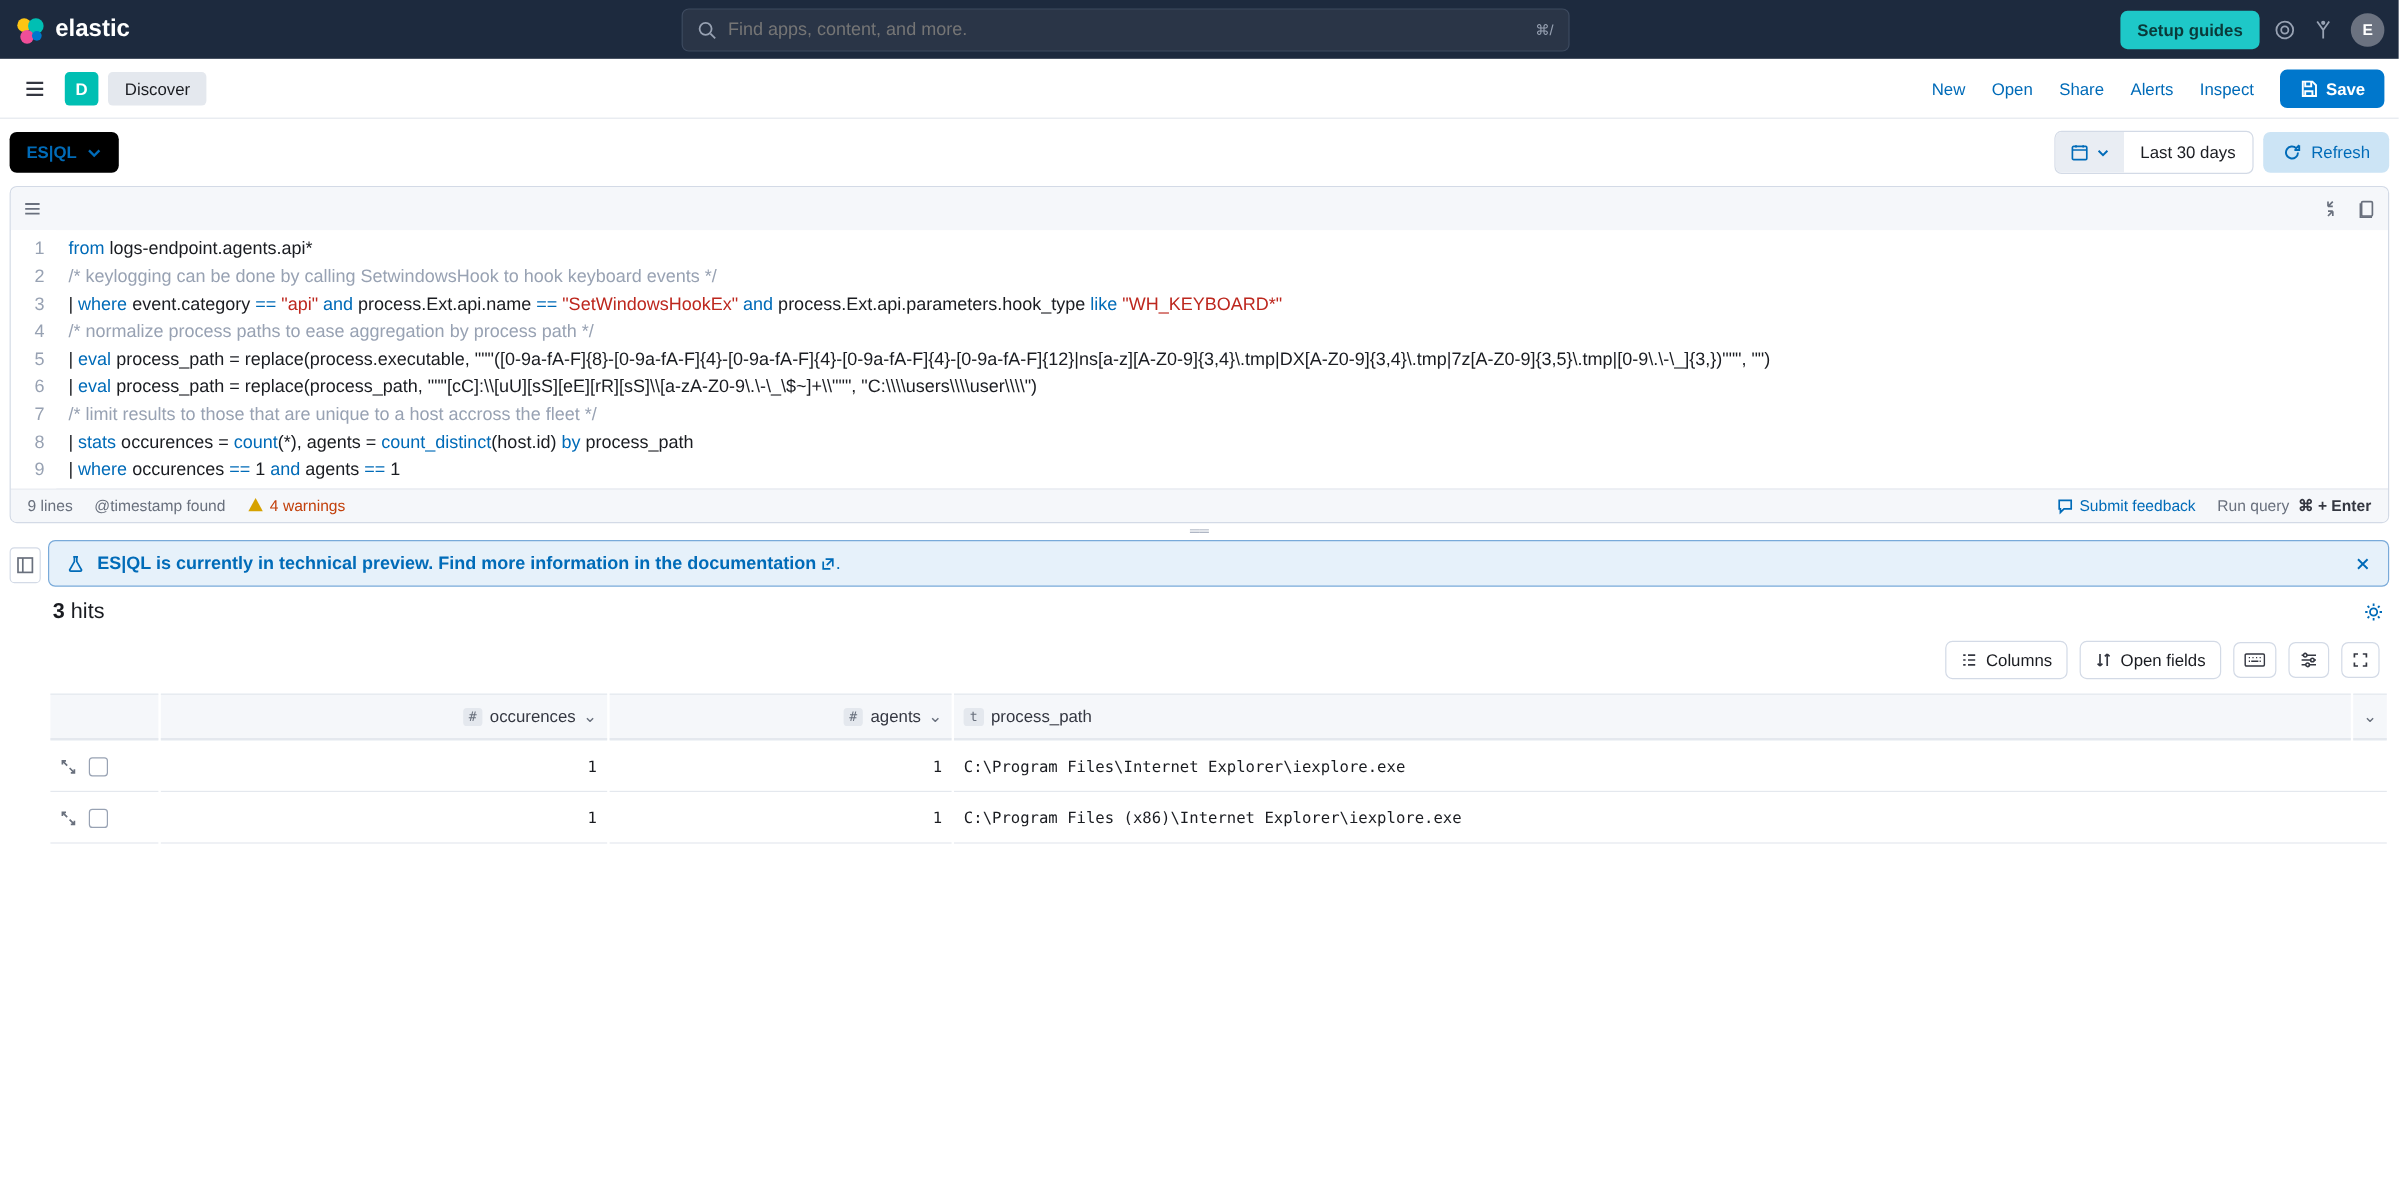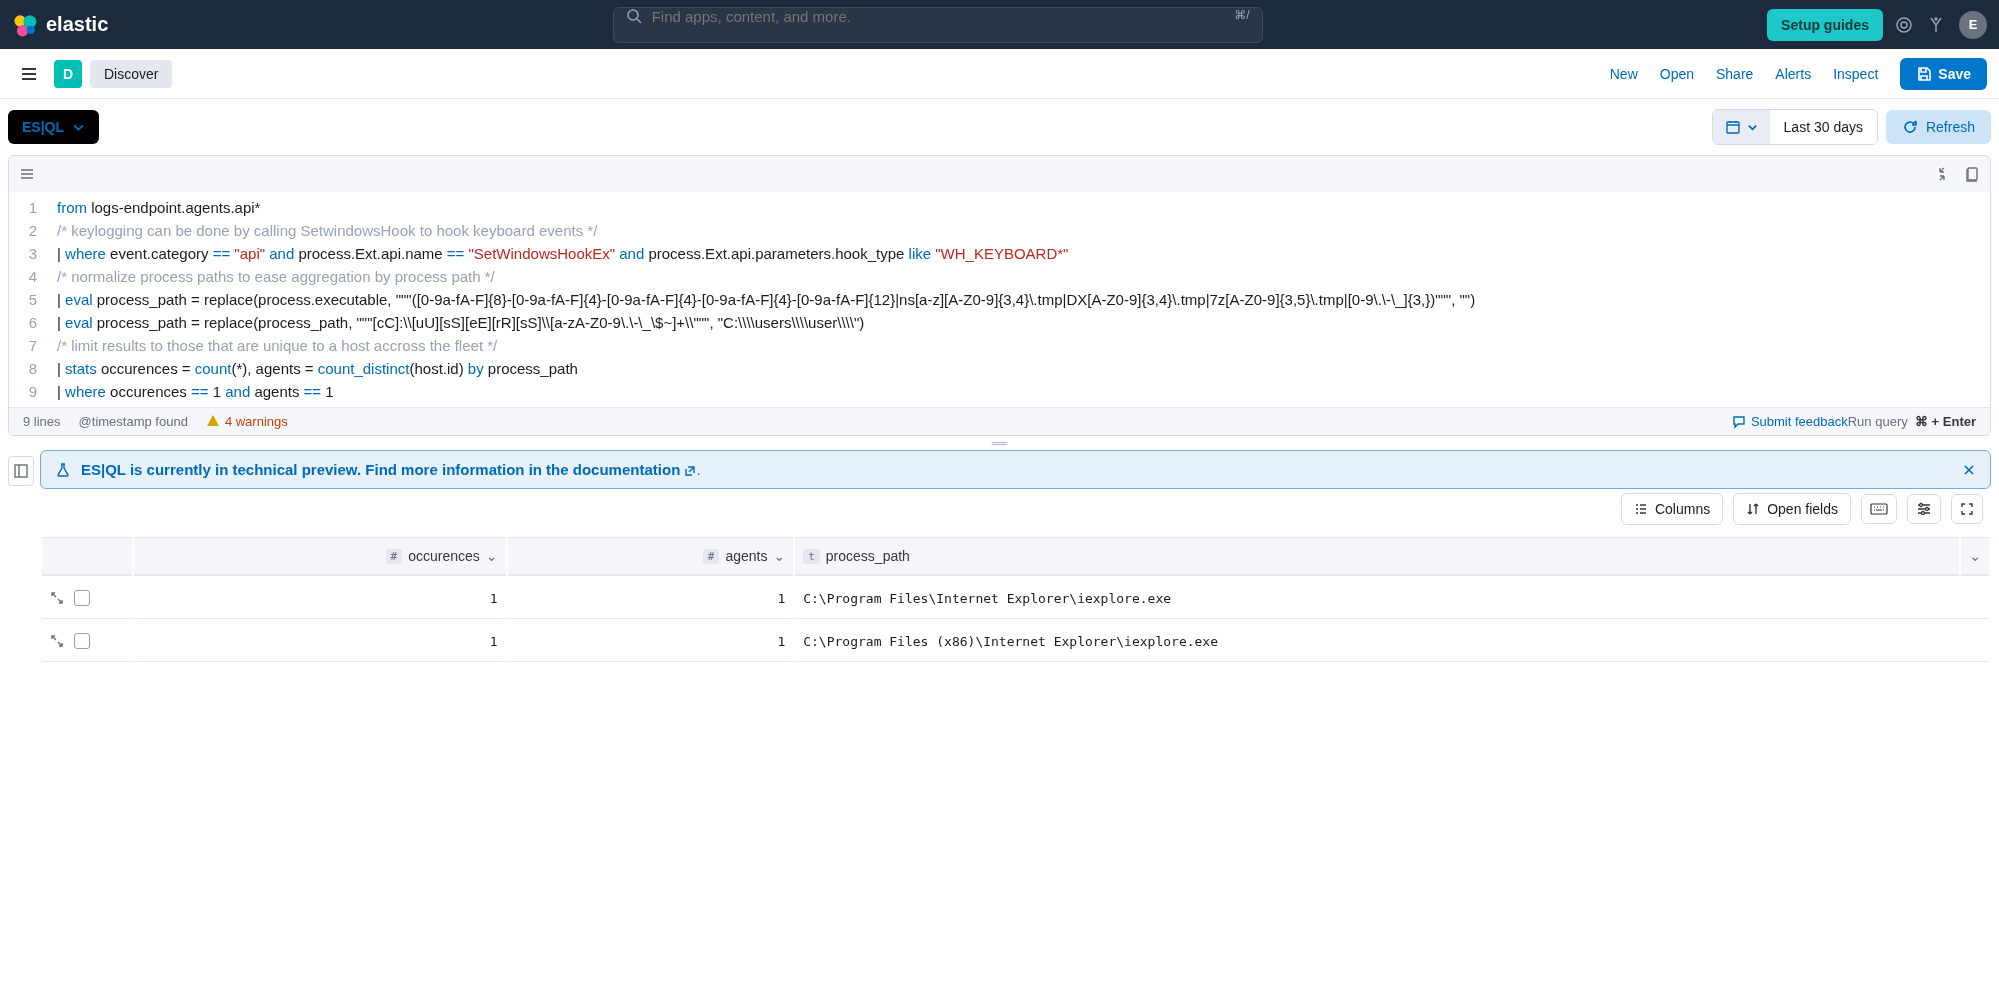--- a/index.html
+++ b/index.html
@@ -1,21 +1,21 @@
 <!DOCTYPE html>
 <html><head>
 <meta charset="utf-8">
 <style>
 *{margin:0;padding:0;box-sizing:border-box;font-family:-apple-system,BlinkMacSystemFont,"Segoe UI",Helvetica,Arial,sans-serif}
 body{background:#fff;font-size:14px;color:#1a1c21}
 .top-bar{background:#1d2a3e;height:49px;display:flex;align-items:center;padding:0 12px;gap:12px}
 .logo{display:flex;align-items:center;gap:8px;color:#fff;font-size:20px;font-weight:600}
 .logo-mark{width:26px;height:26px;position:relative}
 .search-wrap{flex:1;display:flex;justify-content:center}
-.search-box{background:#2a3547;border:1px solid #3d4a5f;border-radius:6px;height:36px;width:650px;display:flex;align-items:flex-start;padding:0 12px;gap:10px;color:#98a2b3}
+.search-box{background:#2a3547;border:1px solid #3d4a5f;border-radius:6px;height:36px;width:740px;display:flex;align-items:center;padding:0 12px;gap:10px;color:#98a2b3}
 .search-box input{background:transparent;border:none;outline:none;color:#98a2b3;flex:1;font-size:15px}
 .kbd-hint{font-size:12px;color:#98a2b3}
 .setup-btn{background:#1ec8c8;color:#0a3a3a;padding:8px 14px;border-radius:6px;font-weight:600;border:none;font-size:14px;cursor:pointer}
 .top-icons{display:flex;gap:14px;align-items:center}
 .top-icon{color:#98a2b3;cursor:pointer}
 .avatar{width:28px;height:28px;border-radius:50%;background:#6b7280;color:#fff;display:flex;align-items:center;justify-content:center;font-size:13px;font-weight:600}
 .sub-bar{height:50px;display:flex;align-items:center;padding:0 12px;gap:8px;border-bottom:1px solid #e4e8ee}
 .menu-btn{padding:8px;cursor:pointer;color:#343741}
 .d-badge{width:28px;height:28px;background:#00bfb3;color:#fff;border-radius:4px;display:flex;align-items:center;justify-content:center;font-weight:700;font-size:14px}
 .discover-chip{background:#e4e8ee;padding:6px 14px;border-radius:4px;font-size:14px;cursor:pointer}
@@ -34,21 +34,21 @@
 .editor-toolbar-right{display:flex;gap:14px}
 .code-area{display:flex;font-family:Menlo,Monaco,Consolas,monospace;font-size:15px;line-height:23px;background:#fff}
 .gutter{background:#fff;color:#98a2b3;text-align:right;padding:4px 10px 4px 6px;user-select:none;min-width:38px}
 .code{padding:4px 10px;flex:1;white-space:pre-wrap;word-break:break-all}
 .kw{color:#006bb8}
 .cm{color:#98a2b3}
 .str{color:#bd271e}
 .fn{color:#006bb8}
 .editor-status{background:#f5f7fa;display:flex;align-items:center;padding:6px 14px;font-size:13px;color:#69707d;gap:18px;border-top:1px solid #e4e8ee}
 .warn{color:#c2410c;display:flex;gap:5px}
-.status-right{margin-left:auto;display:flex;align-items:center}
+.status-right{margin-left:auto;display:flex;gap:18px;align-items:center}
 .feedback-link{color:#006bb8;display:flex;align-items:center;gap:5px;cursor:pointer}
 .run-hint{color:#69707d}
 .run-hint .kbd{font-weight:600;color:#343741}
 .divider-handle{display:flex;justify-content:center;color:#98a2b3;font-size:11px;padding:1px 0}
 .results{margin:0 8px;display:flex}
 .fields-toggle{border:1px solid #d3dae6;border-radius:4px;padding:6px 4px;height:fit-content;margin-top:6px;margin-right:6px;cursor:pointer}
 .results-main{flex:1}
 .banner{background:#e6f1fa;border:1px solid #79aad9;border-radius:6px;padding:10px 14px;display:flex;align-items:center;gap:10px;color:#006bb8;font-size:15px}
 .banner-close{margin-left:auto;cursor:pointer;color:#006bb8}
 .hits-row{display:flex;align-items:center;padding:10px 4px}
@@ -246,20 +246,29 @@
         </svg>
       <span>
         <b>ES|QL is currently in technical preview. Find more information in the documentation</b>
         <svg style="display:inline;vertical-align:middle" width="12" height="12" viewBox="0 0 12 12" fill="none" stroke="currentColor" stroke-width="1.4">
             <path d="M4 2h6v6M10 2L5 7M8 10H2V4"></path>
           </svg><span>.</span>
       </span>
       <span class="banner-close">
         <svg width="14" height="14" viewBox="0 0 14 14" stroke="currentColor" stroke-width="1.6">
             <path d="M3 3l8 8M11 3l-8 8"></path>
+          </svg>
+      </span>
+    </div>
+    <div class="hits-row">
+      <div class="hits-count"><b>3</b> <span>hits</span></div>
+      <span style="margin-left:auto;cursor:pointer">
+        <svg width="18" height="18" viewBox="0 0 18 18" fill="none" stroke="#006bb8" stroke-width="1.5">
+            <circle cx="9" cy="9" r="3"></circle>
+            <path d="M9 2v2M9 14v2M2 9h2M14 9h2M4 4l1.4 1.4M12.6 12.6L14 14M14 4l-1.4 1.4M5.4 12.6L4 14"></path>
           </svg>
       </span>
     </div>
     <div class="table-controls">
       <div class="tbl-btn">
         <svg width="14" height="14" viewBox="0 0 14 14" stroke="#343741" stroke-width="1.4" fill="none">
             <path d="M2 3h2M2 7h2M2 11h2M6 3h6M6 7h6M6 11h6"></path>
           </svg>
         <span>Columns</span>
       </div>

